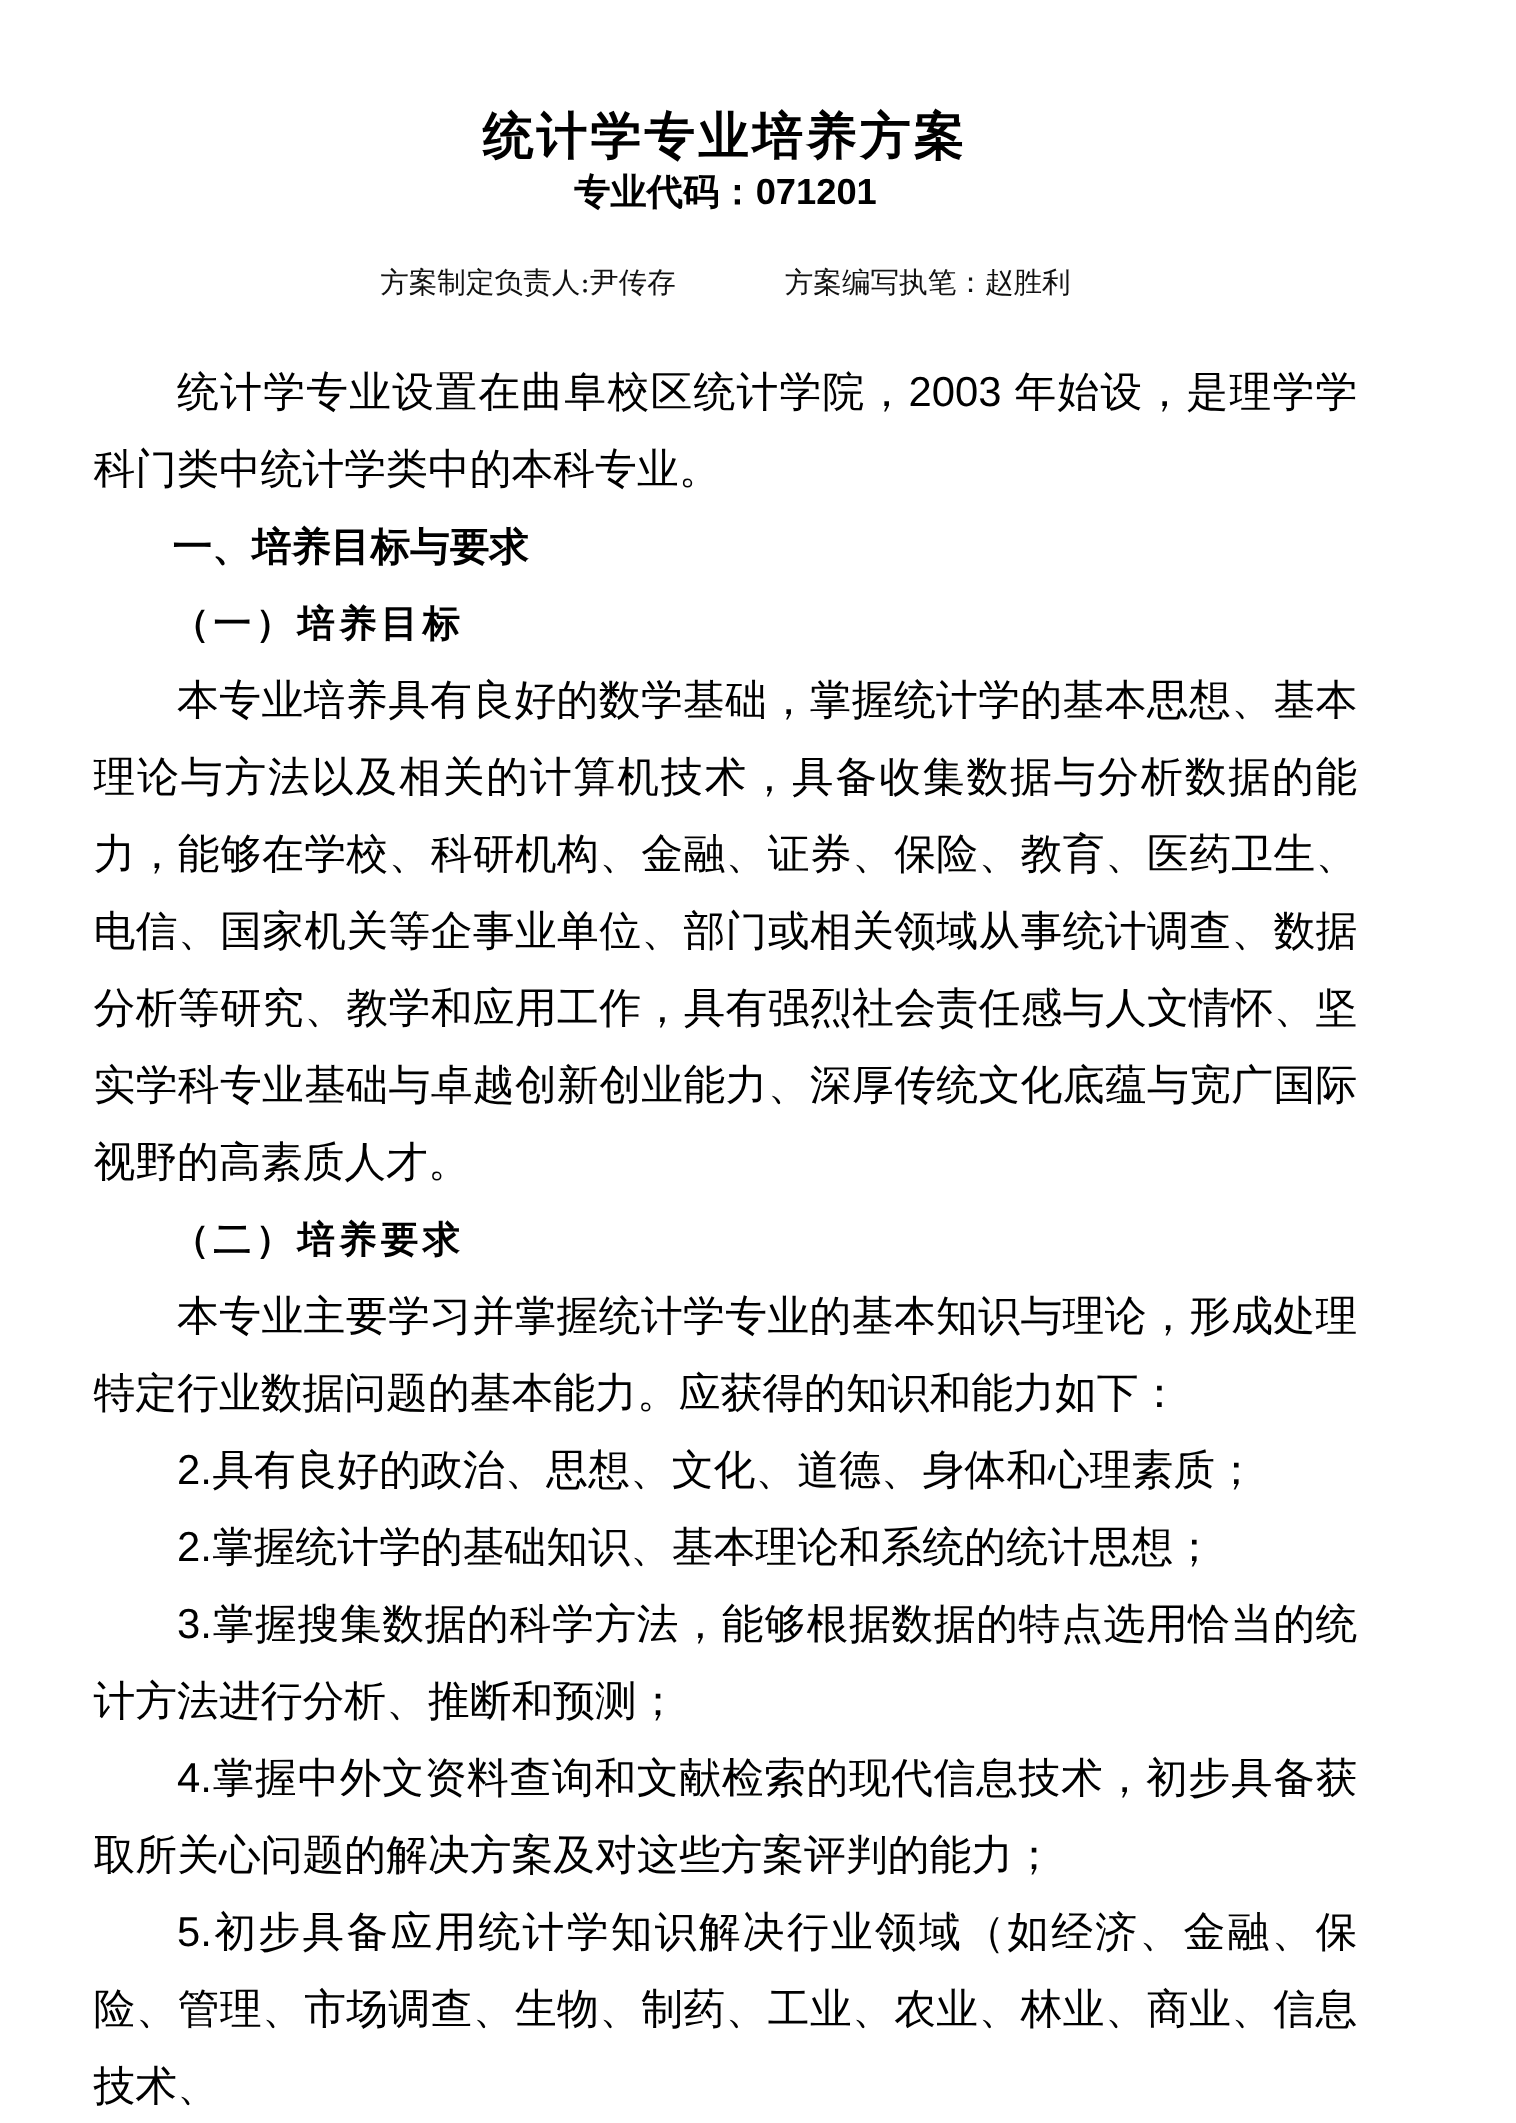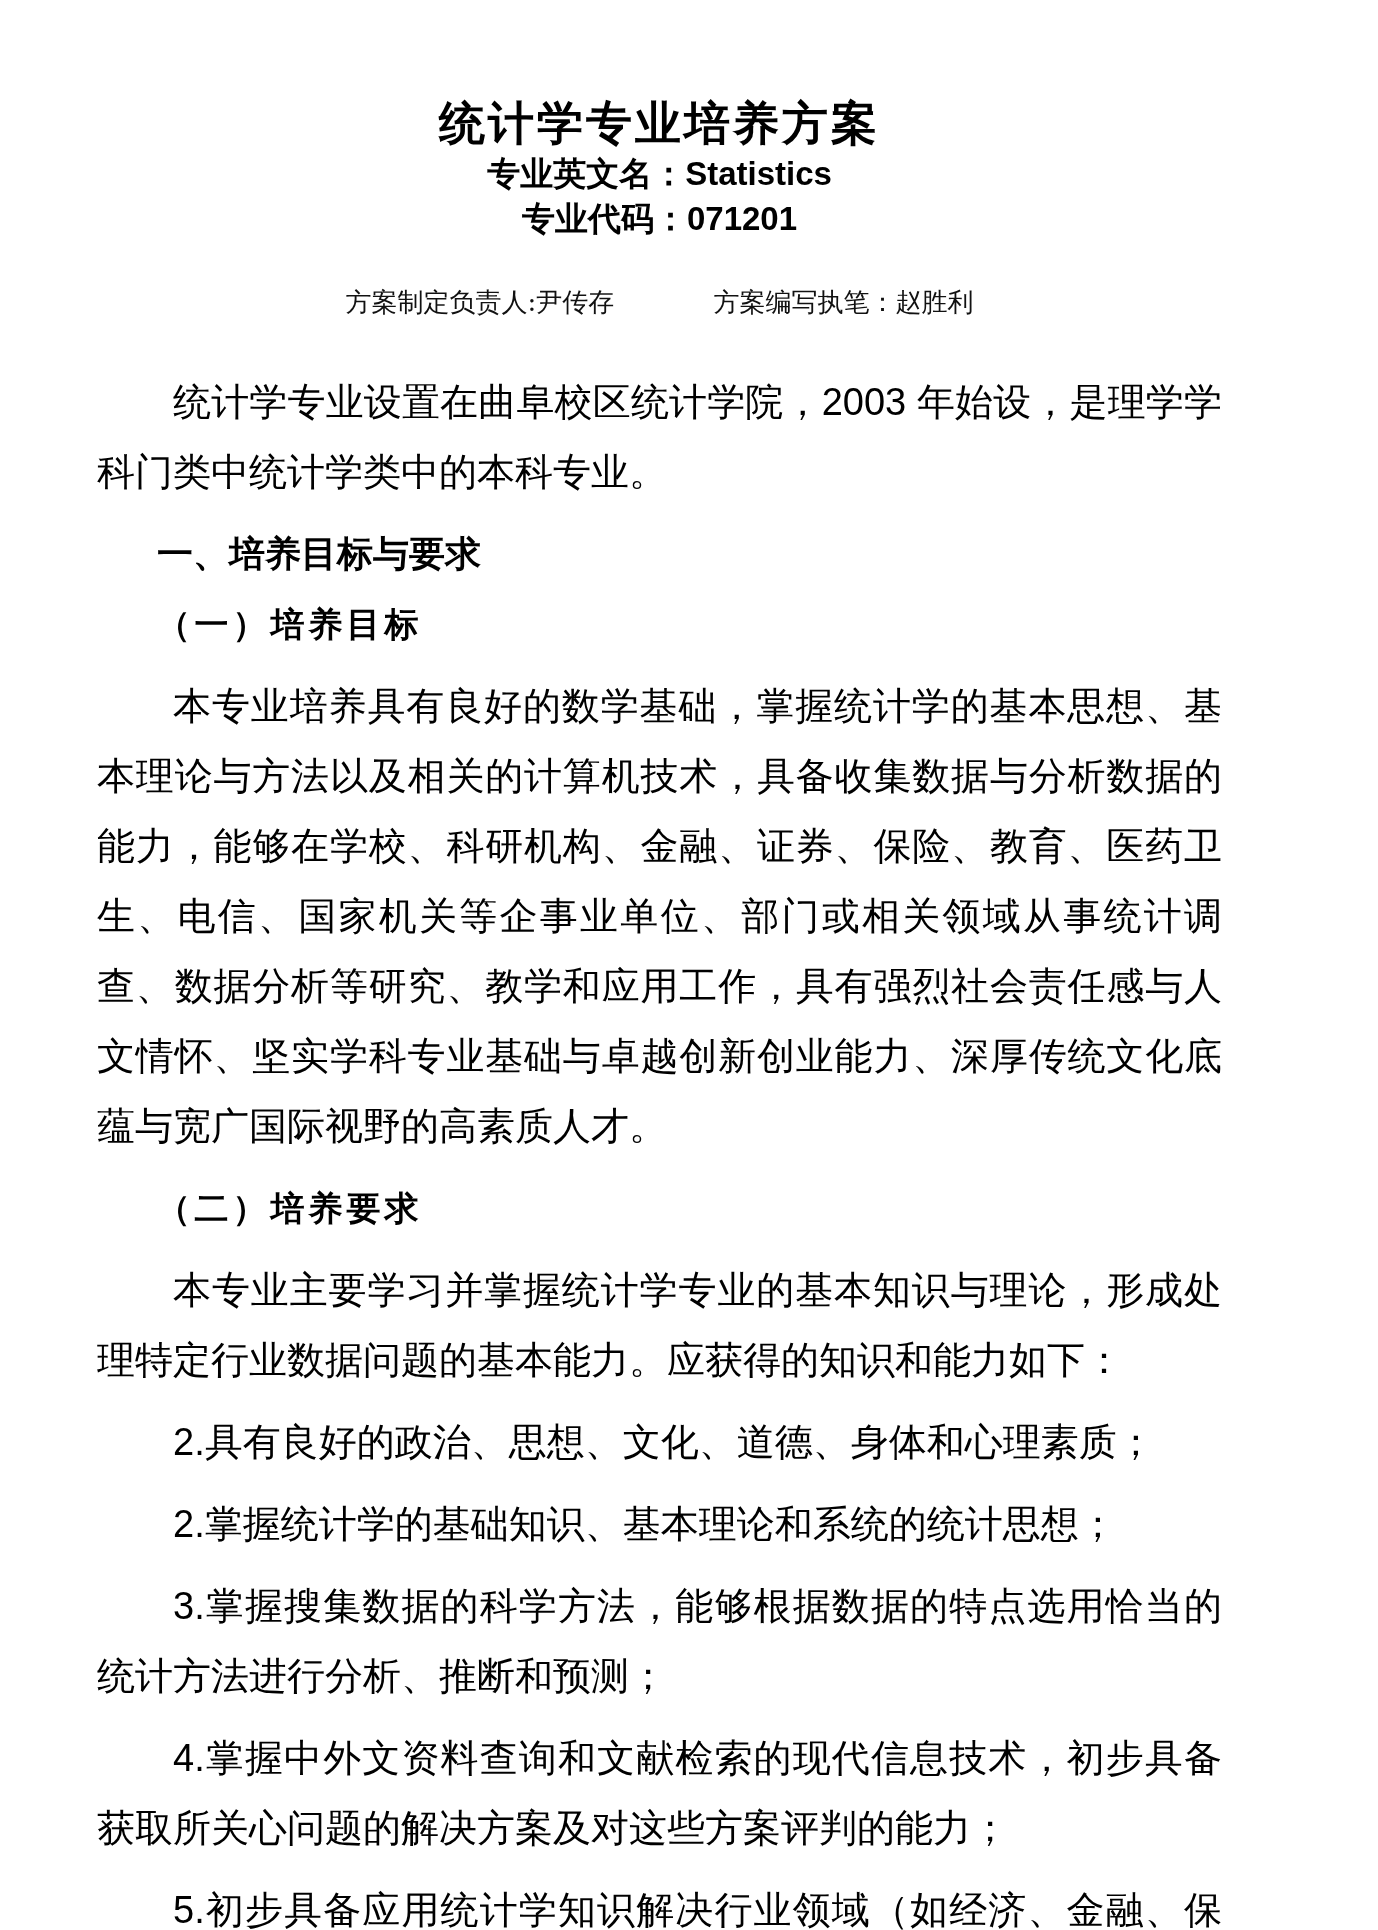--- a/index.html
+++ b/index.html
@@ -43,21 +43,21 @@
     color: #111111;
   }
   .doc-body {
     margin-top: 48px;
     font-size: 38px;
     line-height: 70px;
     text-align: justify;
     text-justify: inter-ideograph;
   }
   .para {
-    margin: 12px;
+    margin: 0;
     text-indent: 2em;
   }
   .h-main {
     margin: 0;
     font-size: 36px;
     line-height: 70px;
     font-weight: bold;
     text-indent: 2em;
     text-align: left;
   }
@@ -72,21 +72,20 @@
     letter-spacing: 4px;
   }
 </style>
 </head>
 <body>
 
 <div class="page">
 
   <h1 class="doc-title">统计学专业培养方案</h1>
 
-  <div class="doc-sub">专业英文名：Statistics</div>
 
   <div class="doc-sub">专业代码：071201</div>
 
   <div class="byline">
     <span>方案制定负责人:尹传存</span>
     <span>方案编写执笔：赵胜利</span>
   </div>
 
   <div class="doc-body">
 

